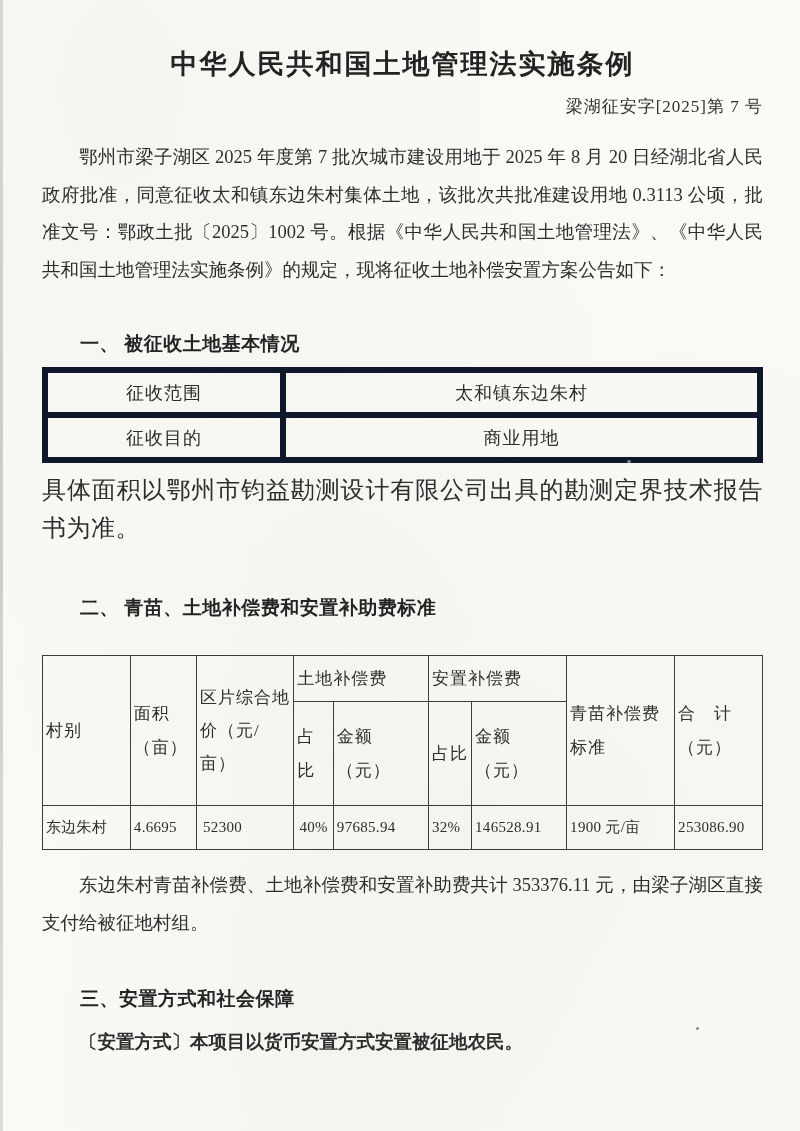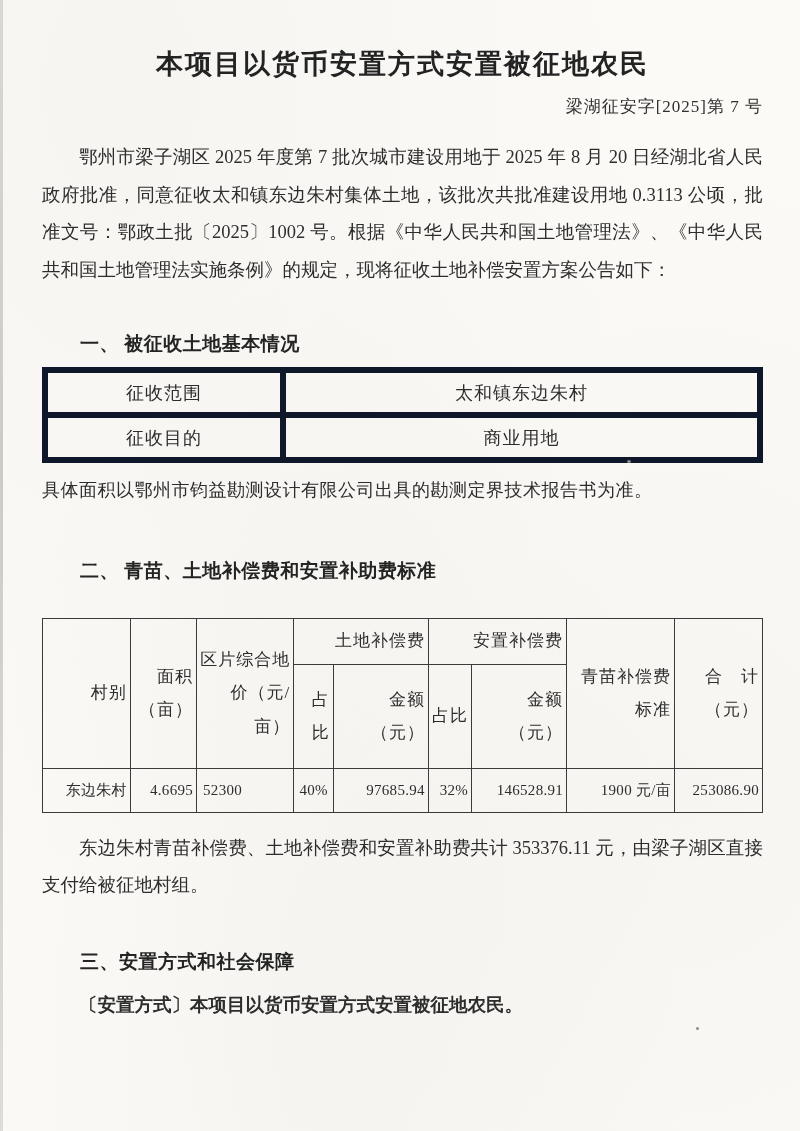--- a/index.html
+++ b/index.html
@@ -21,24 +21,24 @@
     letter-spacing:2px;color:#232323;}
   .doc-no{margin-top:13px;text-align:right;font-size:17px;letter-spacing:1px;color:#303030;}
   .para{margin:0;font-size:18.5px;line-height:37.5px;text-align:justify;text-indent:2em;color:#2d2d2d;}
   .intro{margin-top:21px;}
   .sec-heading{margin:0;padding-left:2em;font-size:19px;font-weight:bold;color:#242424;letter-spacing:.5px;}
   #sec1-heading{margin-top:42px;}
   table{border-collapse:collapse;width:100%;table-layout:fixed;}
   .t1{margin-top:10px;}
   .t1 td{border:6px solid #0f172a;height:39px;text-align:center;font-size:18px;
     letter-spacing:1px;color:#2d2d2d;padding:0 4px;}
-  .note{margin-top:9px;font-size:18px;text-indent:0;letter-spacing:.5px;}
+  .note{margin-top:9px;font-size:24px;text-indent:0;letter-spacing:.5px;}
   #sec2-heading{margin-top:48px;}
   .t2{margin-top:34px;}
-  .t2 td{border:1.6px solid #3b3b3b;text-align:right;vertical-align:middle;
+  .t2 td{border:1.6px solid #3b3b3b;text-align:left;vertical-align:middle;
     color:#2d2d2d;padding:2px 3px;box-sizing:border-box;}
   .t2 .hd{font-size:17px;line-height:1.95;letter-spacing:1px;font-weight:normal;}
   .t2 tr.hr1 td{height:46px;}
   .t2 tr.hr2 td{height:104px;}
   .t2 tr.data td{height:44px;font-size:15px;letter-spacing:.3px;}
   .t2 td.al{text-align:left;padding-left:6px;}
   .t2 td.ar{text-align:right;padding-right:5px;}
   .after-table{margin-top:17px;}
   #sec3-heading{margin-top:44px;}
   .final{margin-top:12px;font-weight:bold;}
@@ -48,21 +48,21 @@
   #speck3{left:449px;top:160px;width:2px;height:3px;}
 </style>
 </head>
 <body>
 
 <div class="scan-edge"></div>
 <div class="speck" id="speck1"></div>
 <div class="speck" id="speck2"></div>
 <div class="speck" id="speck3"></div>
 
-<h1 class="page-title">本项目以货币安置方式安置被征地农民</h1>
+<h1 class="page-title">中华人民共和国土地管理法实施条例</h1>
 <div class="doc-no">梁湖征安字[2025]第 7 号</div>
 
 <p class="para intro">鄂州市梁子湖区 2025 年度第 7 批次城市建设用地于 2025 年 8 月 20 日经湖北省人民政府批准，同意征收太和镇东边朱村集体土地，该批次共批准建设用地 0.3113 公顷，批准文号：鄂政土批〔2025〕1002 号。根据《中华人民共和国土地管理法》、《中华人民共和国土地管理法实施条例》的规定，现将征收土地补偿安置方案公告如下：</p>
 
 <h2 class="sec-heading" id="sec1-heading">一、 被征收土地基本情况</h2>
 
 <table class="t1">
   <colgroup>
       <col style="width:33.3%">
       <col style="width:66.7%">

